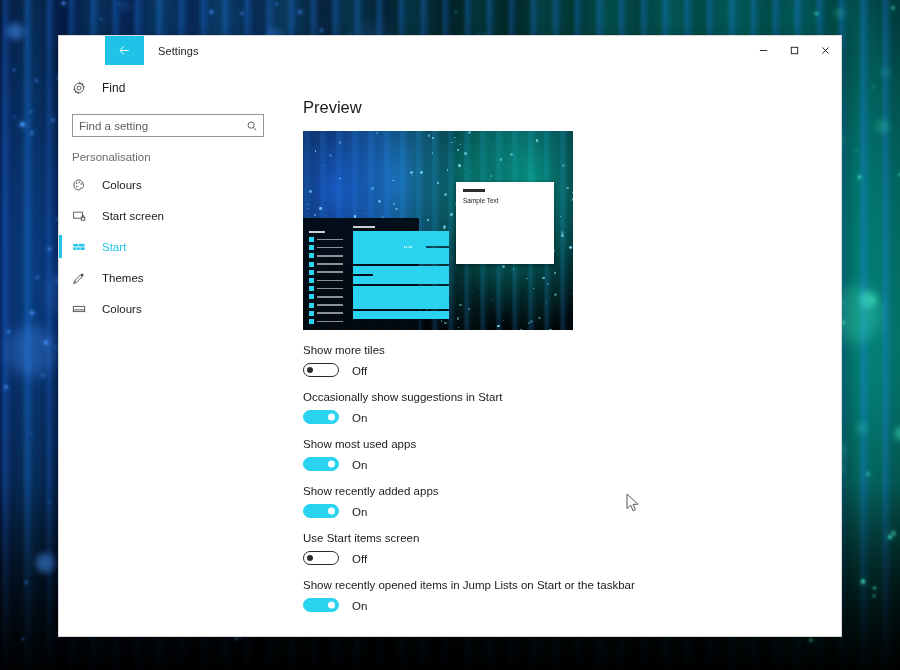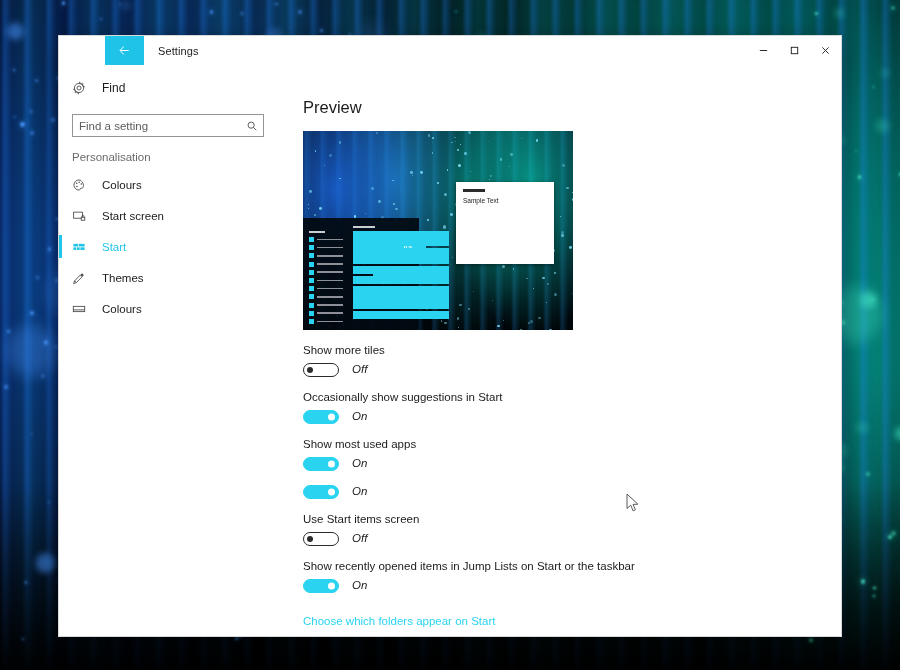--- a/index.html
+++ b/index.html
@@ -330,22 +330,21 @@
   
   #settings-list { margin-top: 14px; }
   .setting-group { margin-bottom: 14px; }
   .setting-label {
     font-size: 11.5px;
     color: #1b1b1b;
     margin-bottom: 7px;
   }
   .toggle-row {
     display: flex;
-    align-items: flex-start;
-    font-style: italic;
+    align-items: flex-end;
   }
   .toggle {
     position: relative;
     width: 36px;
     height: 14px;
     border-radius: 8px;
     box-sizing: border-box;
     cursor: default;
     flex: 0 0 36px;
   }
@@ -1125,20 +1124,21 @@
             <div class="setting-label">Show most used apps</div>
             <div class="toggle-row">
               <div class="toggle on">
                   <span class="knob"></span>
                 </div>
               <span class="toggle-state">On</span>
             </div>
           </div>
 
           <div class="setting-group">
+            <div class="setting-label">Show recently added apps</div>
             <div class="toggle-row">
               <div class="toggle on">
                   <span class="knob"></span>
                 </div>
               <span class="toggle-state">On</span>
             </div>
           </div>
 
           <div class="setting-group">
             <div class="setting-label">Use Start items screen</div>

